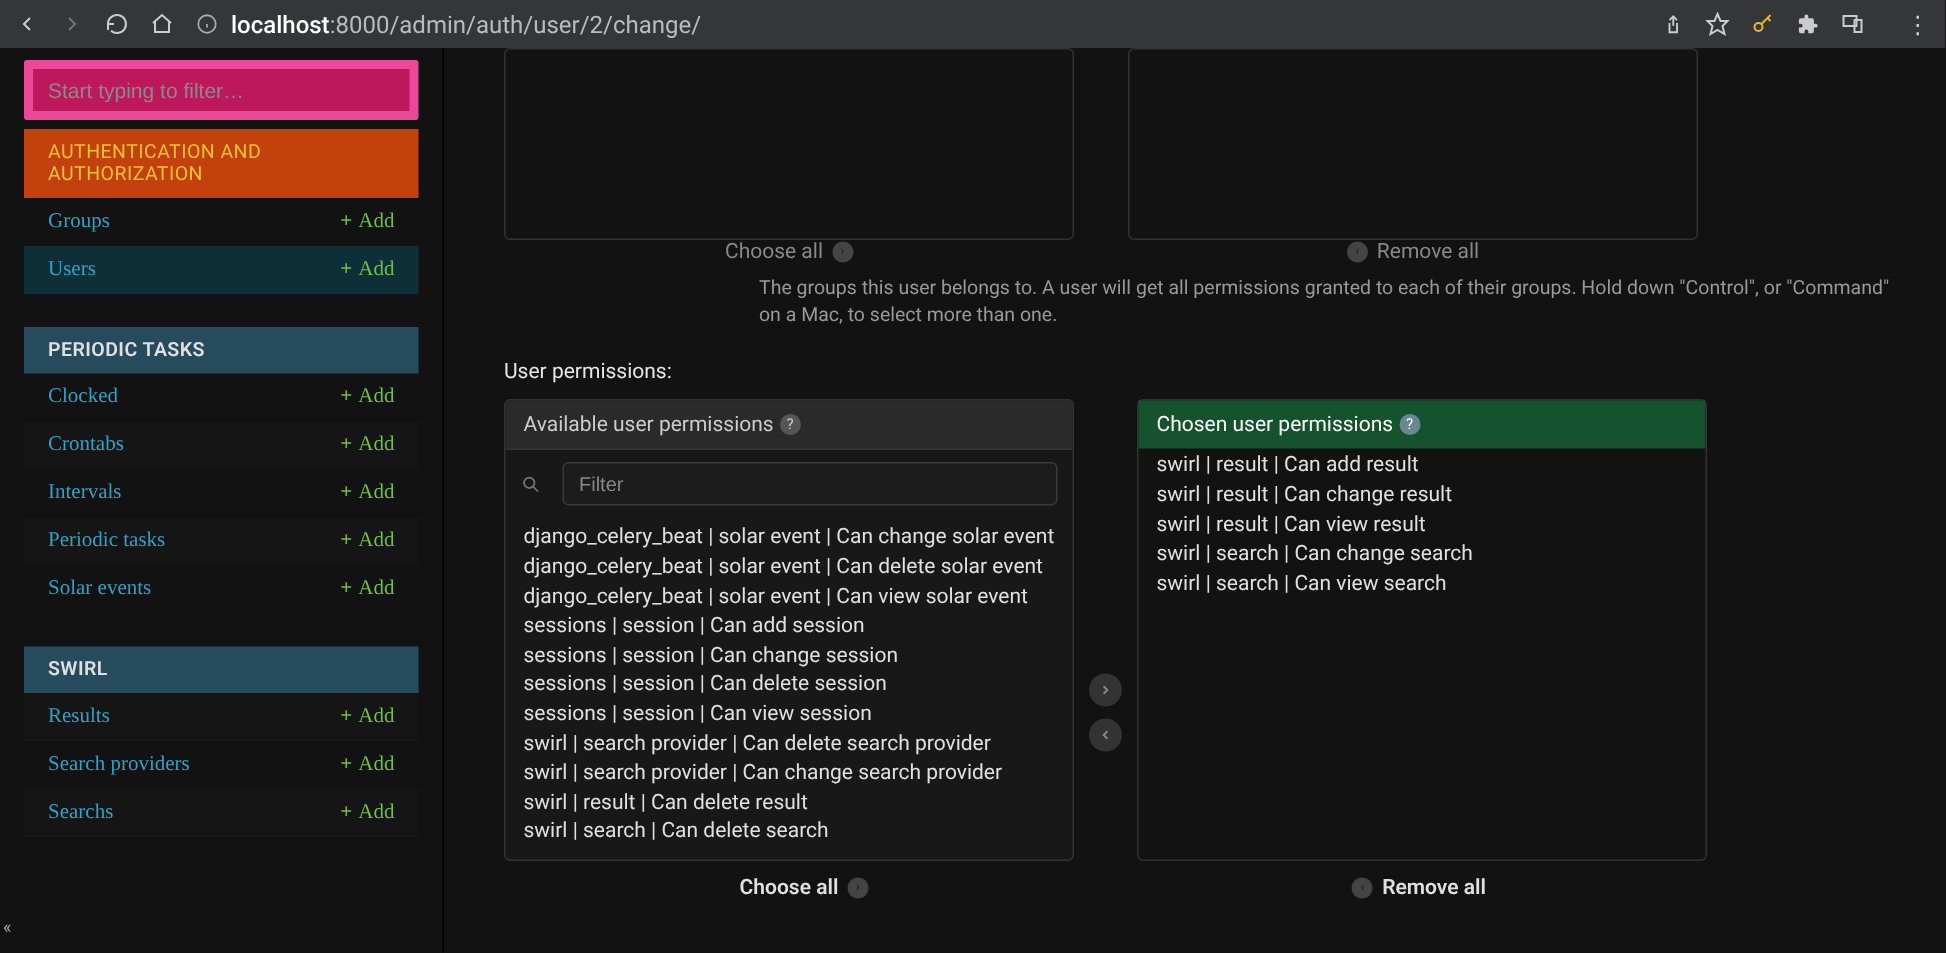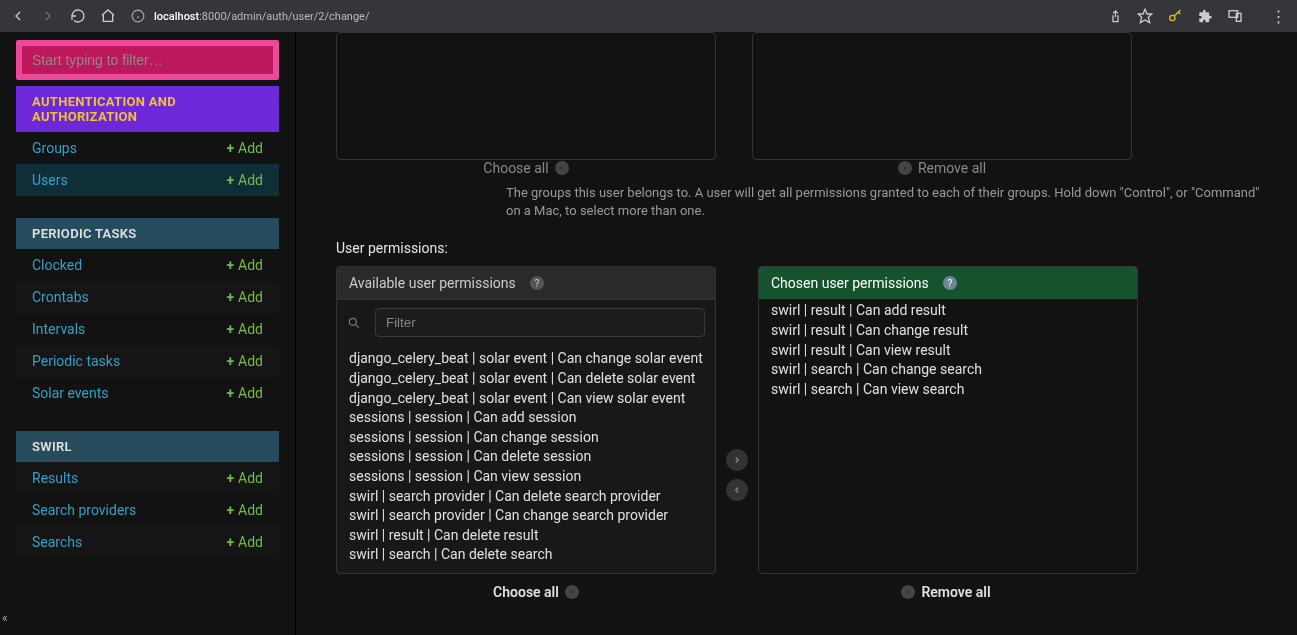--- a/index.html
+++ b/index.html
@@ -22,21 +22,21 @@
     gap: 14px;
     color: #ccc;
   }
   .chrome-icons-left { display:flex; gap:14px; align-items:center;}
   .chrome-icon { width:16px; height:16px; display:flex; align-items:center; justify-content:center; color:#ccc; }
   .url-bar {
     flex: 1;
     display: flex;
     align-items: center;
     gap: 8px;
-    font-size: 11px;
+    font-size: 16px;
     color: #aaa;
   }
   .url-host { color:#fff; font-weight:500;}
   .url-path { color:#bbb; }
   .chrome-icons-right { display:flex; gap:14px; align-items:center;}
   .avatar-circle {
     width:18px; height:18px; border-radius:50%;
     background: radial-gradient(circle at 30% 30%, #d8c0a8, #8a6a50);
   }
   .dots { font-size:16px; letter-spacing:1px;}
@@ -66,40 +66,41 @@
     margin: 0 16px 6px 16px;
     background:#be185d;
     border:6px solid #ec4899;
     color:#ccc;
     padding:6px 10px;
     font-size:14px;
     border-radius:2px;
   }
   .filter-input::placeholder{color:#8a8a8a;}
   .side-section-header {
-    background:#6d28d9;
+    background:#c2410c;
     color:#f1c232;
-    font-weight:700;
+    font-weight:400;
     font-size:13px;
     padding:8px 16px;
     letter-spacing:0.3px;
     margin: 0 16px;
   }
   .side-section-header.sub {
     color:#e0e0e0;
     font-weight:600;
     background:#264b5d;
   }
   .side-row {
     display:flex;
     justify-content:space-between;
     align-items:center;
     padding:8px 16px;
     margin:0 16px;
     font-size:14px;
+    font-family:Liberation Serif, serif;
   }
   .side-row:nth-child(odd){ background:#151515;}
   .side-row-label { color:#30a2c7; cursor:pointer; }
   .side-row.active { background:#0f2f38;margin-left:16px; }
   .side-add {
     color:#6fbf44;
     cursor:pointer;
     display:flex;
     align-items:center;
     gap:4px;
@@ -158,21 +159,21 @@
   }
   .perm-panel.chosen {
     background:#121212;
   }
   .panel-header {
     padding:8px 12px;
     font-size:14px;
     color:#ccc;
     display:flex;
     align-items:center;
-    gap:14px;
+    gap:4px;
   }
   .panel-header.default { background:#2a2a2a; border-bottom:1px solid #333;}
   .panel-header.highlight { background:#14532d; color:#fff; }
   .q-icon {
     width:14px;height:14px;border-radius:50%;background:#555;display:inline-flex;
     align-items:center;justify-content:center;font-size:10px;color:#ccc;
   }
   .filter-row {
     display:flex;
     gap:8px;

